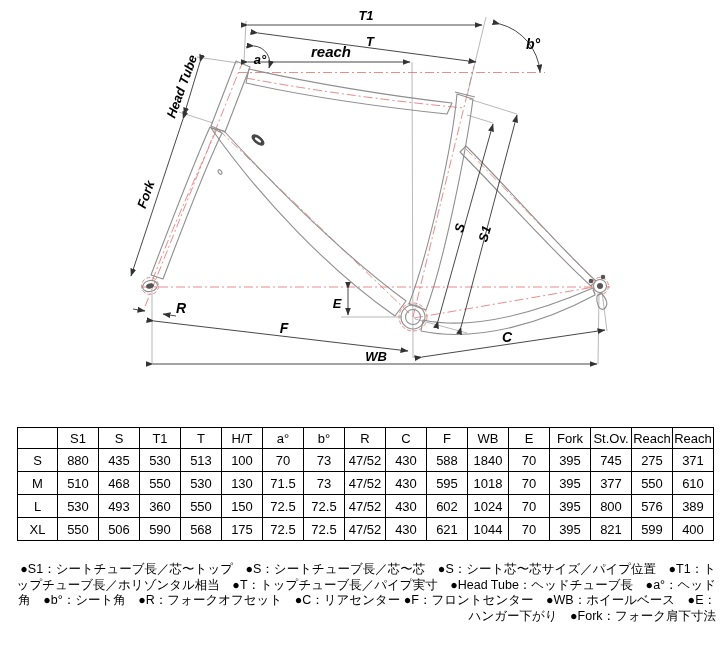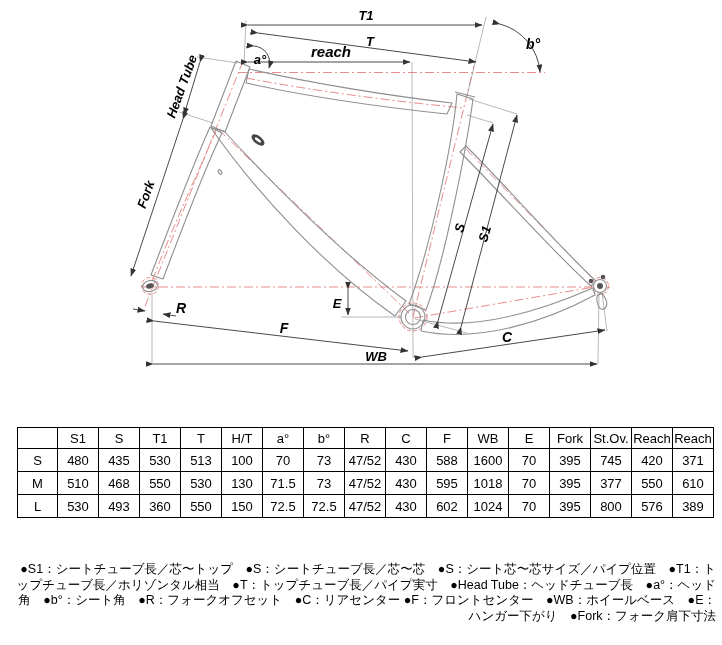--- a/index.html
+++ b/index.html
@@ -160,35 +160,35 @@
       <th>E</th>
       <th>Fork</th>
       <th>St.Ov.</th>
       <th>Reach</th>
       <th>Reach</th>
     </tr>
   </thead>
   <tbody>
     <tr>
       <td>S</td>
-      <td>480</td>
+      <td>880</td>
       <td>435</td>
       <td>530</td>
       <td>513</td>
       <td>100</td>
       <td>70</td>
       <td>73</td>
       <td>47/52</td>
       <td>430</td>
       <td>588</td>
-      <td>1600</td>
+      <td>1840</td>
       <td>70</td>
       <td>395</td>
       <td>745</td>
-      <td>420</td>
+      <td>275</td>
       <td>371</td>
     </tr>
     <tr>
       <td>M</td>
       <td>510</td>
       <td>468</td>
       <td>550</td>
       <td>530</td>
       <td>130</td>
       <td>71.5</td>
@@ -215,16 +215,35 @@
       <td>47/52</td>
       <td>430</td>
       <td>602</td>
       <td>1024</td>
       <td>70</td>
       <td>395</td>
       <td>800</td>
       <td>576</td>
       <td>389</td>
     </tr>
+    <tr>
+      <td>XL</td>
+      <td>550</td>
+      <td>506</td>
+      <td>590</td>
+      <td>568</td>
+      <td>175</td>
+      <td>72.5</td>
+      <td>72.5</td>
+      <td>47/52</td>
+      <td>430</td>
+      <td>621</td>
+      <td>1044</td>
+      <td>70</td>
+      <td>395</td>
+      <td>821</td>
+      <td>599</td>
+      <td>400</td>
+    </tr>
   </tbody>
 </table>
 
 <div class="footnote">●S1：シートチューブ長／芯〜トップ　●S：シートチューブ長／芯〜芯　●S：シート芯〜芯サイズ／パイプ位置　●T1：トップチューブ長／ホリゾンタル相当　●T：トップチューブ長／パイプ実寸　●Head Tube：ヘッドチューブ長　●a°：ヘッド角　●b°：シート角　●R：フォークオフセット　●C：リアセンター ●F：フロントセンター　●WB：ホイールベース　●E：ハンガー下がり　●Fork：フォーク肩下寸法</div>
 
 </body></html>

